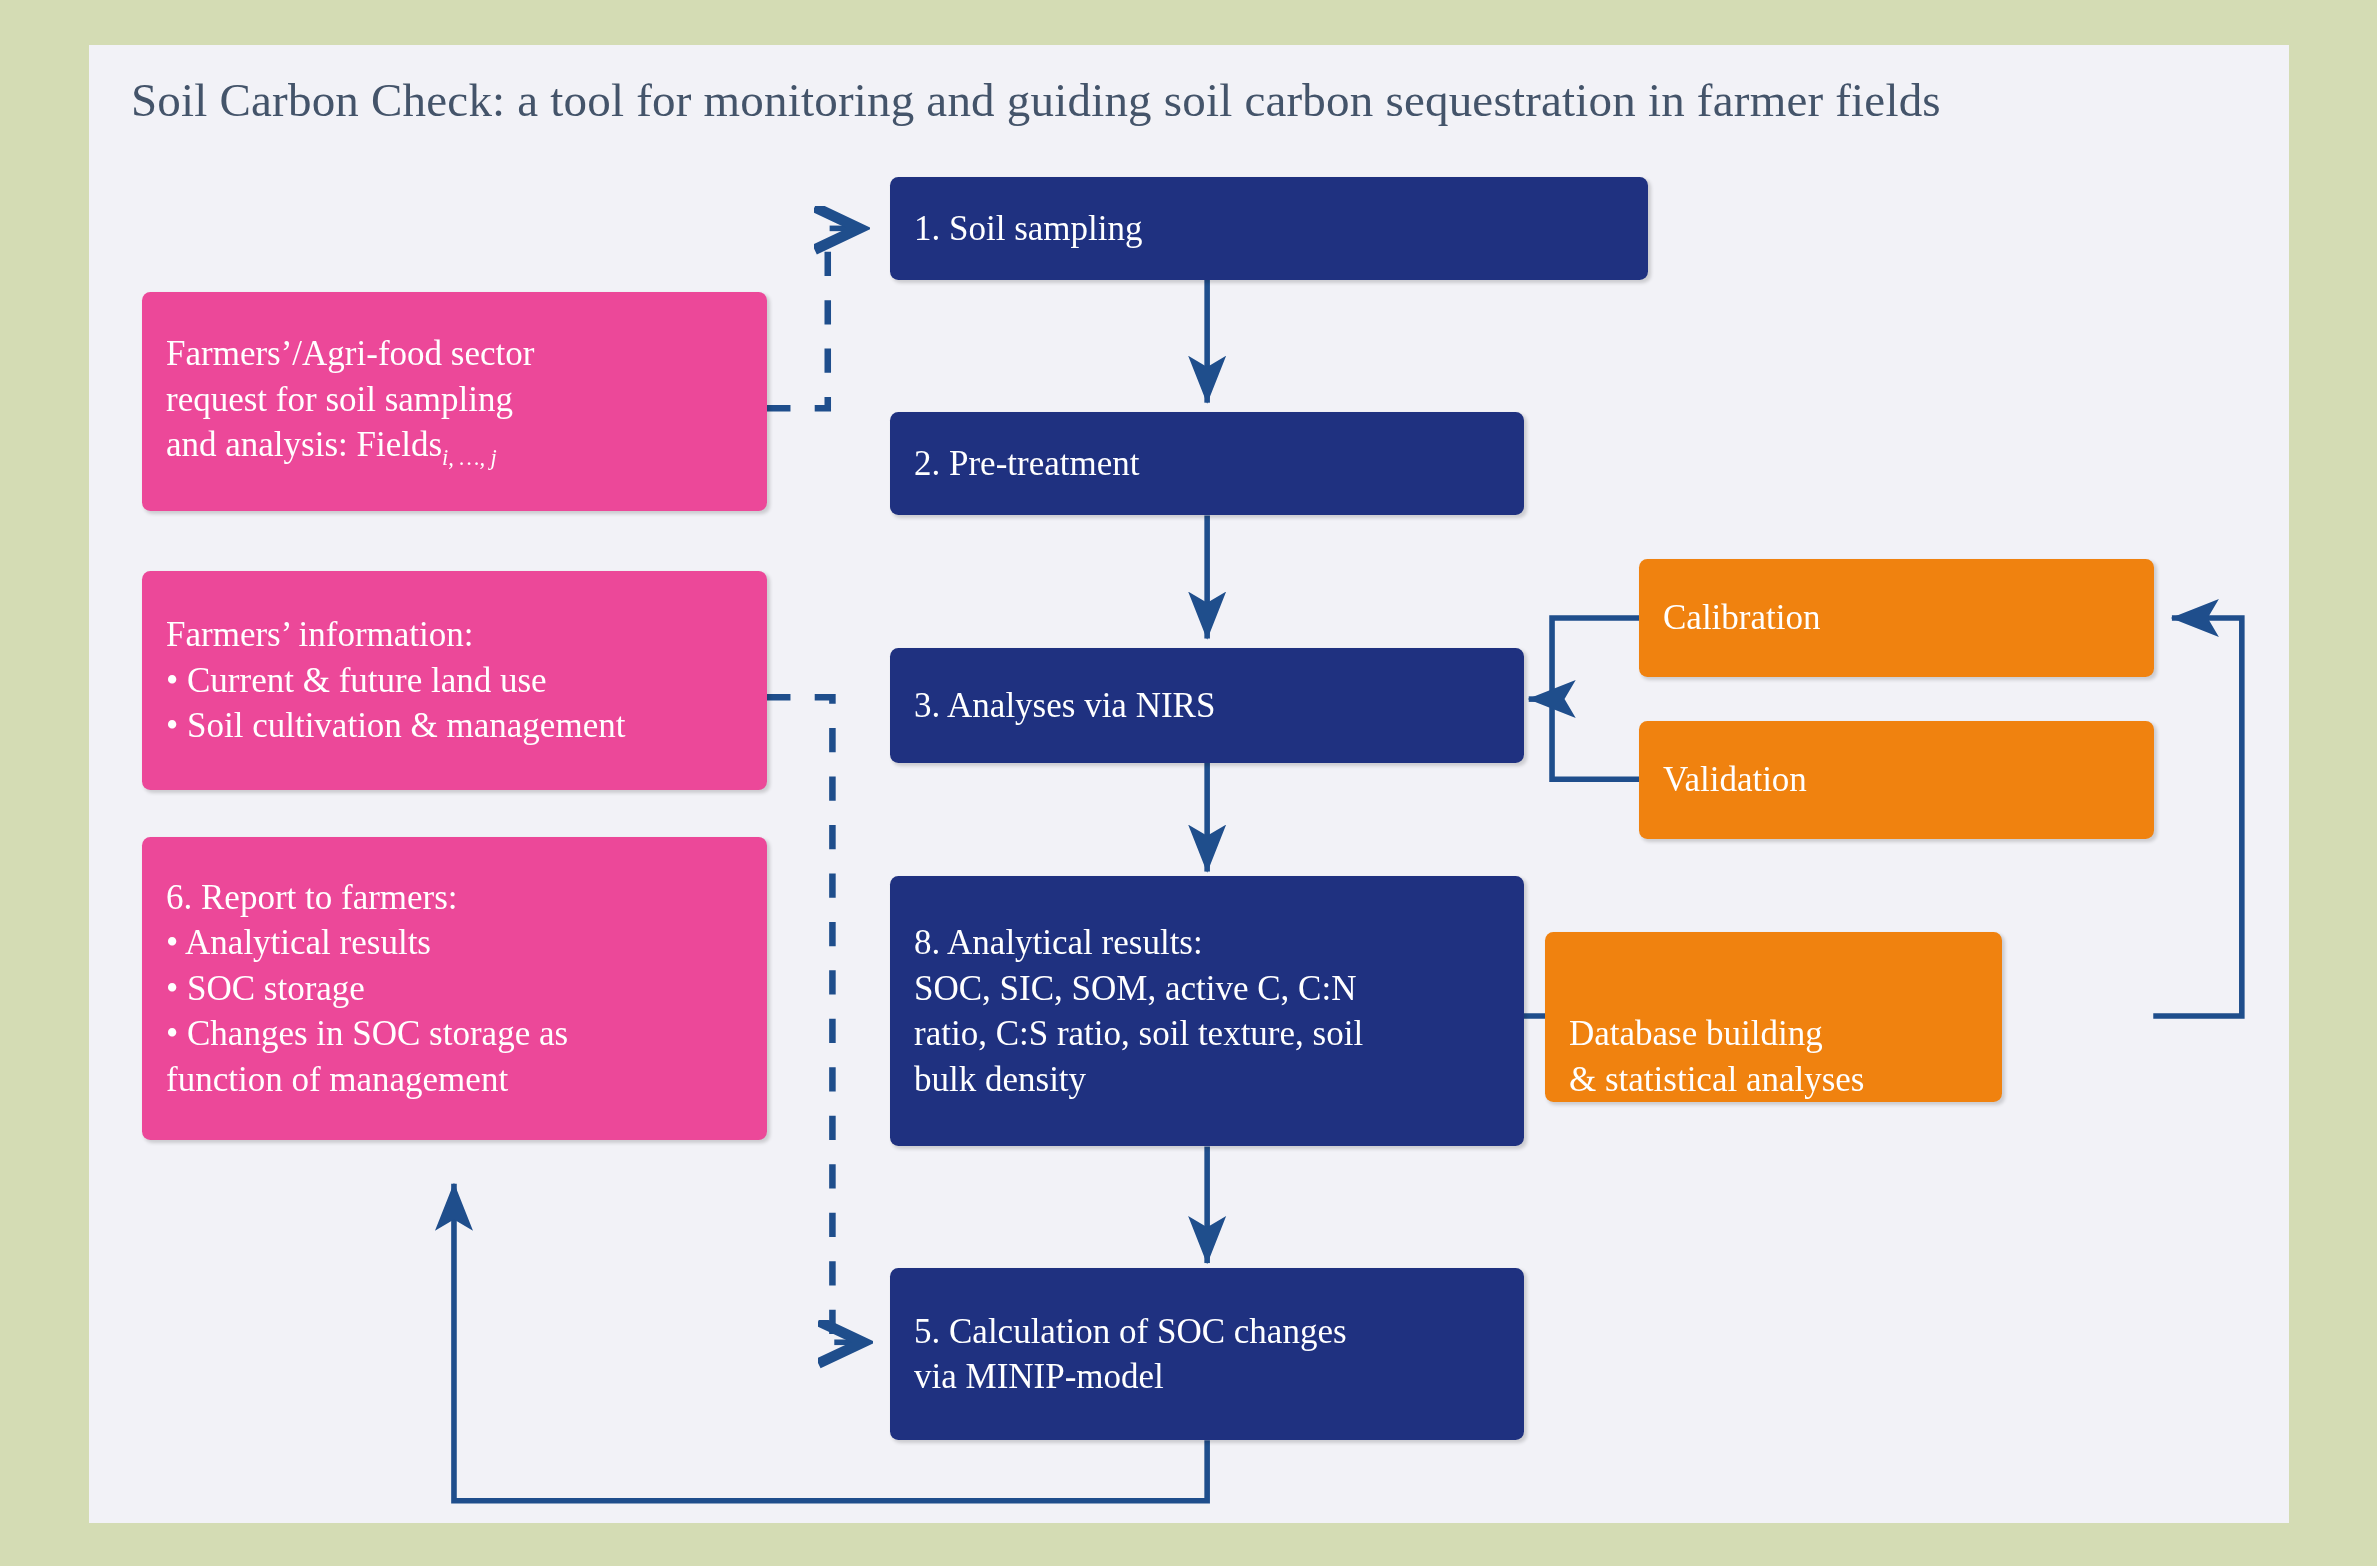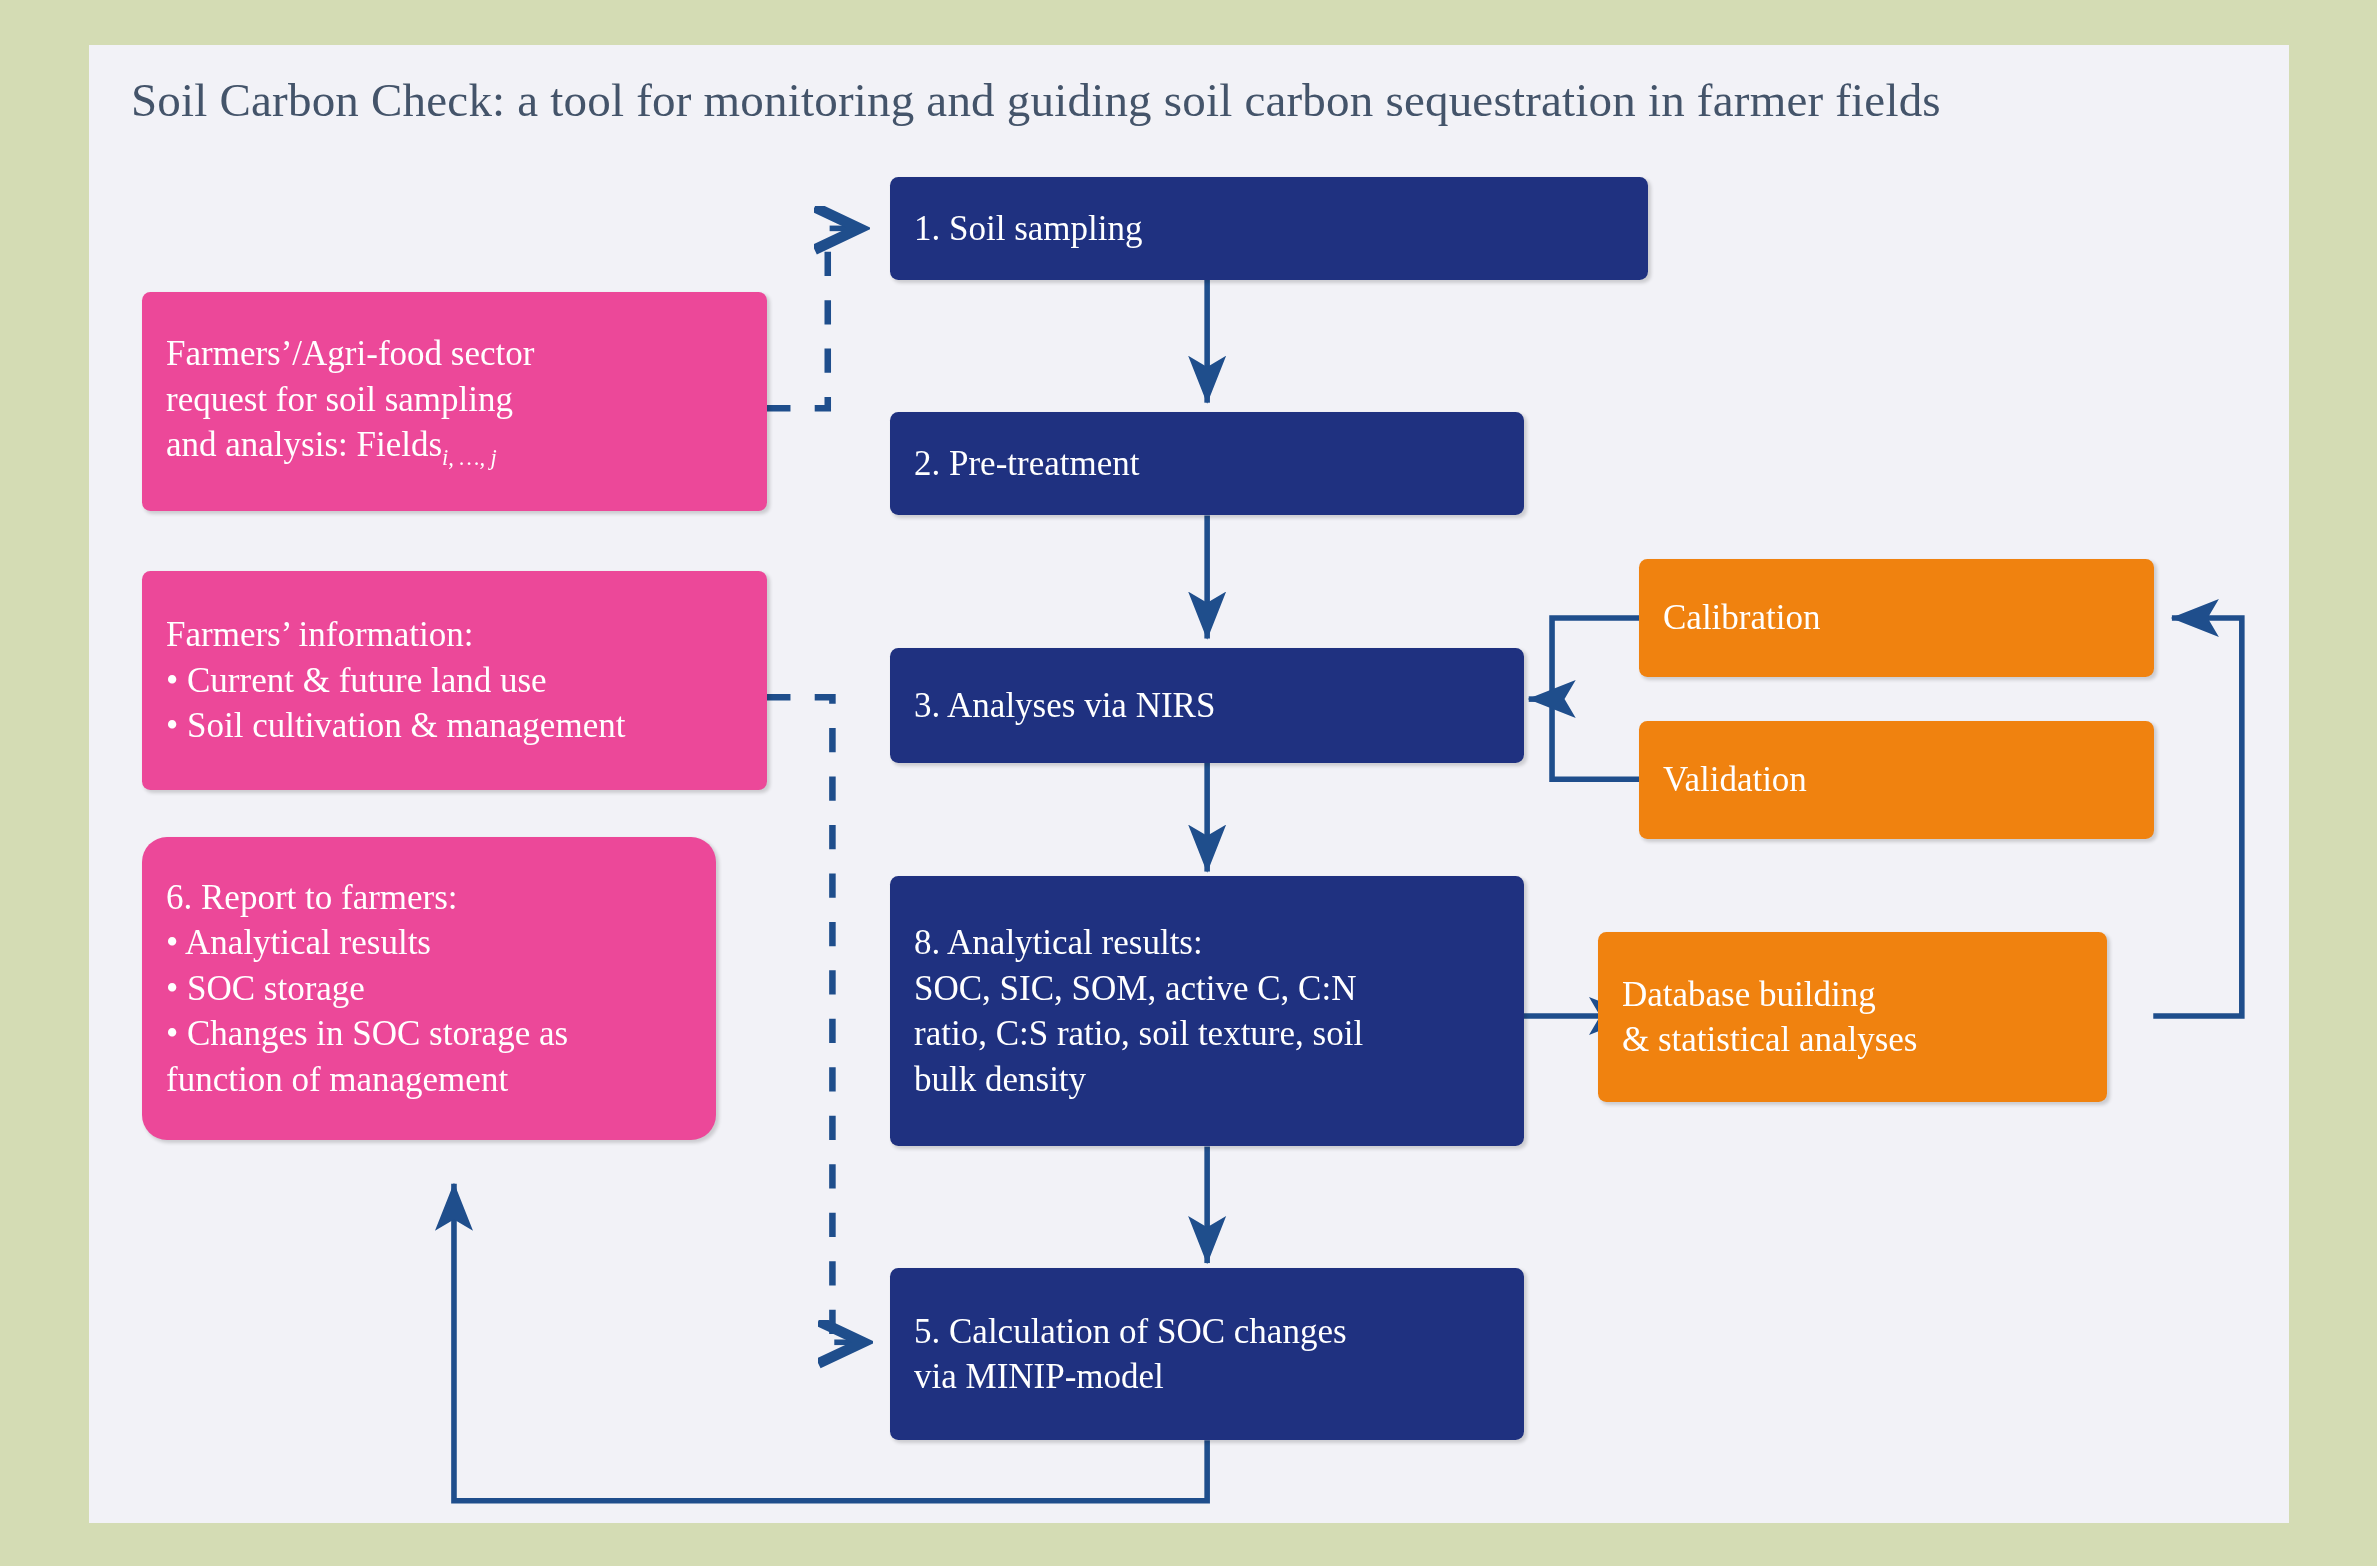--- a/index.html
+++ b/index.html
@@ -139,35 +139,35 @@
   <div class="node purple" style="left:142px; top:292px; width:625px; height:219px;">
     <div class="txt"><span>Farmers’/Agri-food sector</span><br><span>request for soil sampling</span><br><span>and analysis: Fields</span><span class="sub">i, …, j</span></div>
   </div>
 
   <div class="node purple" style="left:142px; top:571px; width:625px; height:219px;">
     <div class="txt">Farmers’ information:
 • Current &amp; future land use
 • Soil cultivation &amp; management</div>
   </div>
 
-  <div class="node purple" style="left:142px; top:837px; width:574px; height:303px;border-radius:25px;">
+  <div class="node purple" style="left:142px; top:837px; width:625px; height:303px;">
     <div class="txt">6. Report to farmers:
 • Analytical results
 • SOC storage
 • Changes in SOC storage as
    function of management</div>
   </div>
 
   <div class="node orange" style="left:1639px; top:559px; width:515px; height:118px;">
     <div class="txt">Calibration</div>
   </div>
 
   <div class="node orange" style="left:1639px; top:721px; width:515px; height:118px;">
     <div class="txt">Validation</div>
   </div>
 
-  <div class="node orange" style="left:1598px; top:932px; width:509px; height:170px;">
+  <div class="node orange" style="left:1545px; top:932px; width:457px; height:170px;align-items:flex-end;">
     <div class="txt">Database building
 &amp; statistical analyses</div>
   </div>
 
 </div>
 
 
 </body></html>

